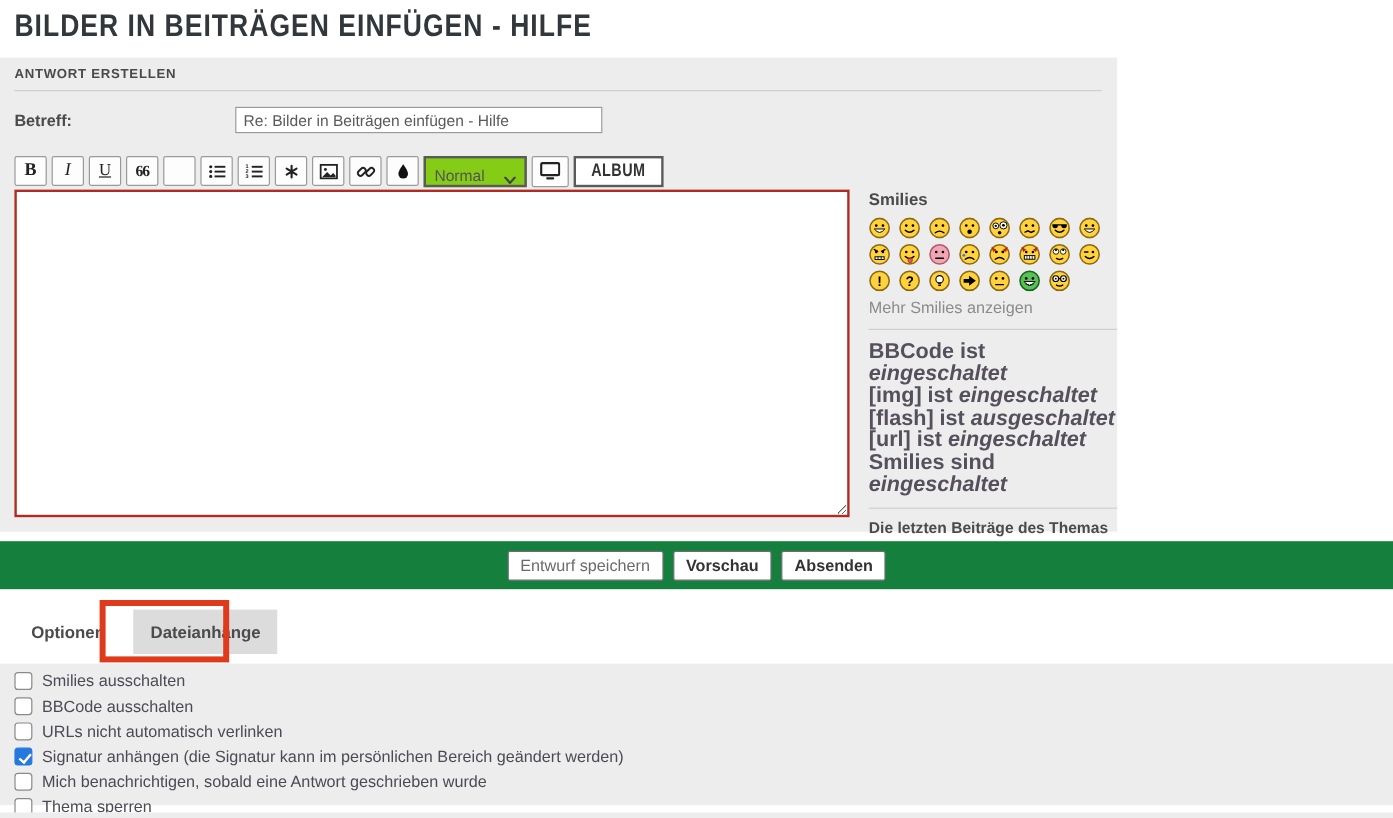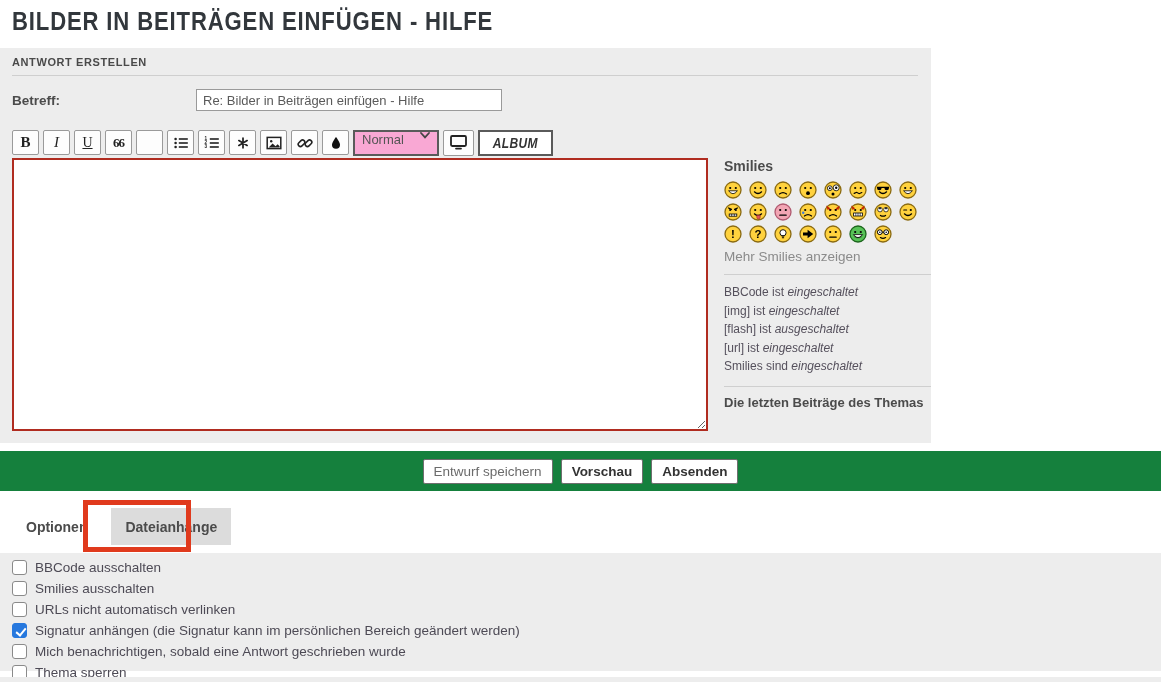--- a/index.html
+++ b/index.html
@@ -24,40 +24,40 @@
 
   .toolbar { display:flex; align-items:center; gap:4px; margin:19px 0 0 12px; height:25px; }
   .tb-btn { width:27px; height:25px; border:1px solid #9a9a9a; border-radius:2px; background:#fdfdfd;
     display:flex; align-items:center; justify-content:center; color:#222; cursor:pointer; }
   .tb-btn svg { display:block; }
   .g-bold { font-family:"Liberation Serif",serif; font-weight:bold; font-size:15px; }
   .g-italic { font-family:"Liberation Serif",serif; font-style:italic; font-size:15px; }
   .g-under { font-family:"Liberation Serif",serif; font-size:14px; text-decoration:underline; }
   .g-quote { font-family:"Liberation Serif",serif; font-weight:bold; font-size:13px; letter-spacing:-1px; }
   .g-code { font-family:"DejaVu Sans Mono",monospace; font-size:9px; font-weight:bold; }
-  .select-box { width:86px; height:26px; border:2px solid #5a5a5a; background:#f9a8d4; display:flex;
-    align-items:flex-start; justify-content:space-between; padding:0 7px; font-size:13px; color:#555; cursor:pointer; }
+  .select-box { width:86px; height:26px; border:2px solid #5a5a5a; background:#84cc16; display:flex;
+    align-items:flex-end; justify-content:space-between; padding:0 7px; font-size:13px; color:#555; cursor:pointer; }
   .album-btn { height:26px; border:2px solid #5a5a5a; background:#fff; padding:0 7px; display:flex;
-    align-items:center; cursor:pointer;font-style:italic; }
+    align-items:center; cursor:pointer; }
   .album-btn span { font-weight:bold; font-size:15px; color:#333; letter-spacing:.5px;
     transform:scaleX(.8); transform-origin:center; }
 
   .content-row { display:flex; margin:3px 0 0 12px; }
   .message-textarea { width:913px; height:273px; border:2px solid #b02c20; background:#fff; resize:both;
     font-family:"Liberation Sans",sans-serif; font-size:13px; padding:6px; color:#444; outline:none; }
 
   
   .sidebar { width:207px; margin-left:16px; }
   .smilies-title { font-size:14px; font-weight:bold; color:#4b4b4b; margin-bottom:5px; }
   .smilies-grid { display:flex; flex-wrap:wrap; width:207px; }
   .smiley { width:25px; height:22px; display:flex; align-items:center; cursor:pointer; }
   .smiley svg .st { stroke:#000; stroke-width:1.2; fill:none; stroke-linecap:round; }
   .more-smilies { font-size:13.5px; color:#8b8b8b; margin-top:4px; cursor:pointer; }
   .sb-divider { border:none; border-top:1px solid #cfcfcf; margin:10px 0 8px 0; }
-  .status-line { font-size:12px; color:#55505c; line-height:18.5px; }
+  .status-line { font-size:18px; color:#55505c; line-height:18.5px;font-weight:bold; }
   .status-line em { font-style:italic; }
   .last-posts { font-size:13px; font-weight:bold; color:#4b4b4b; margin-top:6px; white-space:nowrap; }
 
   
   .btn-band { position:absolute; left:0; top:451px; width:1161px; height:40px; background:#15803d;
     display:flex; align-items:center; justify-content:center; gap:8px; }
   .form-btn { height:25px; background:#fff; border:1px solid #6e6e6e; border-radius:2px;
     font-family:"Liberation Sans",sans-serif; font-size:13.5px; padding:0 10px; cursor:pointer; }
   .form-btn.secondary { color:#6b6b6b; }
   .form-btn.primary { color:#333; font-weight:bold; }
@@ -410,25 +410,25 @@
   <div class="tabs">
     <div class="tab active">Optionen</div>
     <div class="tab inactive">Dateianhänge</div>
   </div>
 
   <div class="highlight-rect"></div>
 
   <div class="options-block">
       <div class="cb-row">
         <span class="cb"></span>
+        <span class="cb-label">Smilies ausschalten</span>
+      </div>
+      <div class="cb-row">
+        <span class="cb"></span>
         <span class="cb-label">BBCode ausschalten</span>
-      </div>
-      <div class="cb-row">
-        <span class="cb"></span>
-        <span class="cb-label">Smilies ausschalten</span>
       </div>
       <div class="cb-row">
         <span class="cb"></span>
         <span class="cb-label">URLs nicht automatisch verlinken</span>
       </div>
       <div class="cb-row">
         <span class="cb checked"></span>
         <span class="cb-label">Signatur anhängen (die Signatur kann im persönlichen Bereich geändert werden)</span>
       </div>
       <div class="cb-row">

